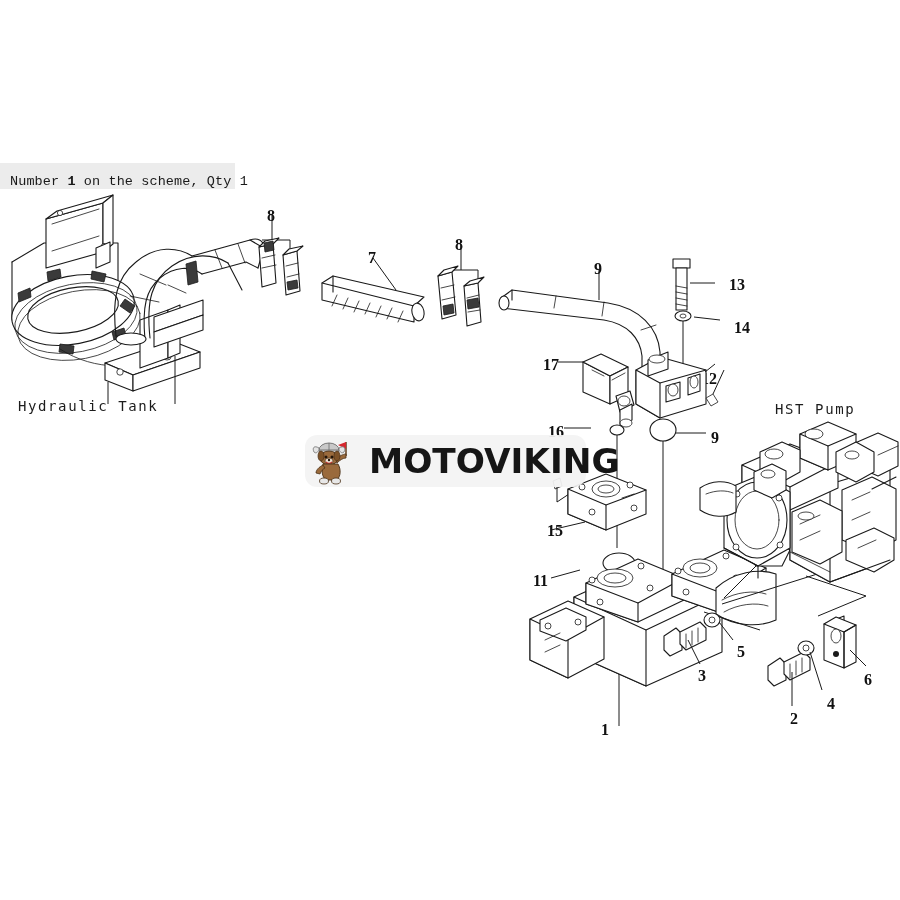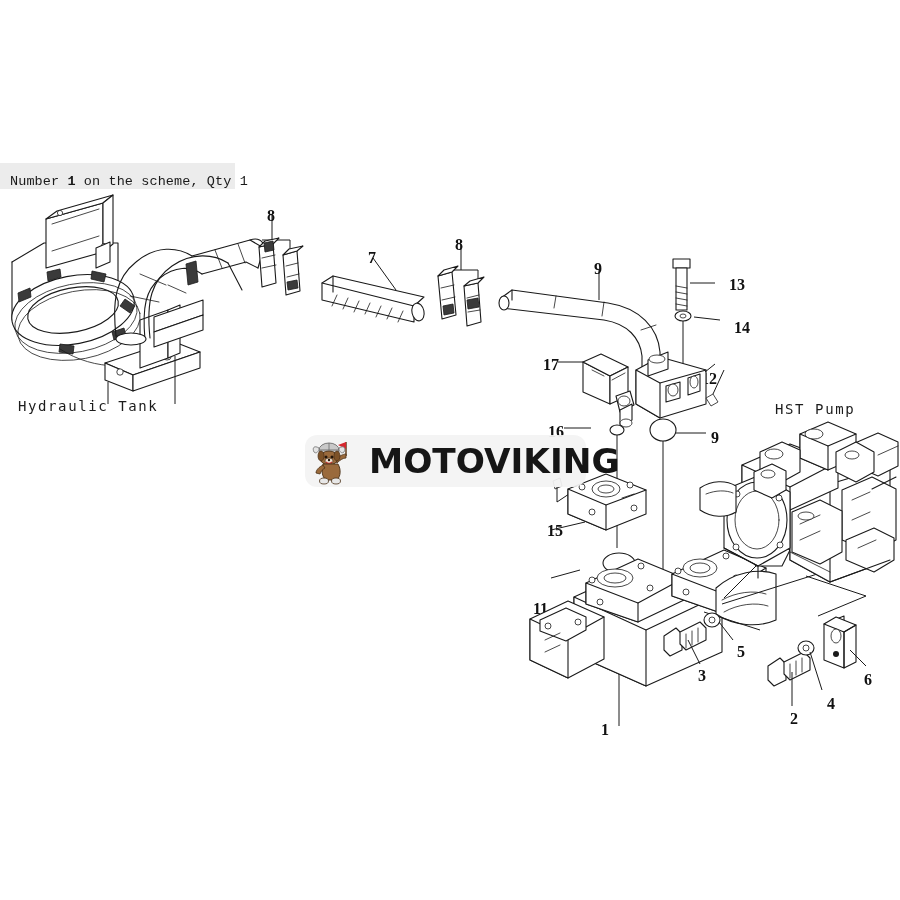--- a/index.html
+++ b/index.html
@@ -443,21 +443,21 @@
       <div class="callout" style="left: 790px; top: 711px;">2</div>
       <div class="callout" style="left: 698px; top: 668px;">3</div>
       <div class="callout" style="left: 827px; top: 696px;">4</div>
       <div class="callout" style="left: 737px; top: 644px;">5</div>
       <div class="callout" style="left: 864px; top: 672px;">6</div>
       <div class="callout" style="left: 368px; top: 250px;">7</div>
       <div class="callout" style="left: 267px; top: 208px;">8</div>
       <div class="callout" style="left: 455px; top: 237px;">8</div>
       <div class="callout" style="left: 594px; top: 261px;">9</div>
       <div class="callout" style="left: 711px; top: 430px;">9</div>
-      <div class="callout" style="left: 533px; top: 573px; margin-top: 28px;">11</div>
+      <div class="callout" style="left: 533px; top: 573px;">11</div>
       <div class="callout" style="left: 701px; top: 350px; margin-top: 21px;">12</div>
       <div class="callout" style="left: 729px; top: 277px;">13</div>
       <div class="callout" style="left: 734px; top: 320px; font-family: Liberation Serif, serif;">14</div>
       <div class="callout" style="left: 535px; top: 523px; margin-left: 12px;">15</div>
       <div class="callout" style="left: 548px; top: 424px;">16</div>
       <div class="callout" style="left: 543px; top: 357px;">17</div>
     </div>
 
   <div id="watermark">
     <svg id="wm-mascot" viewBox="0 0 56 50">

